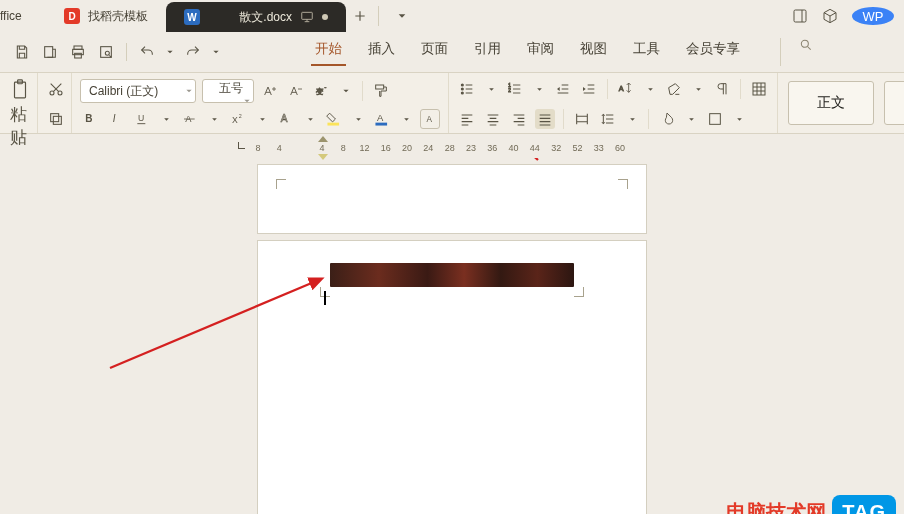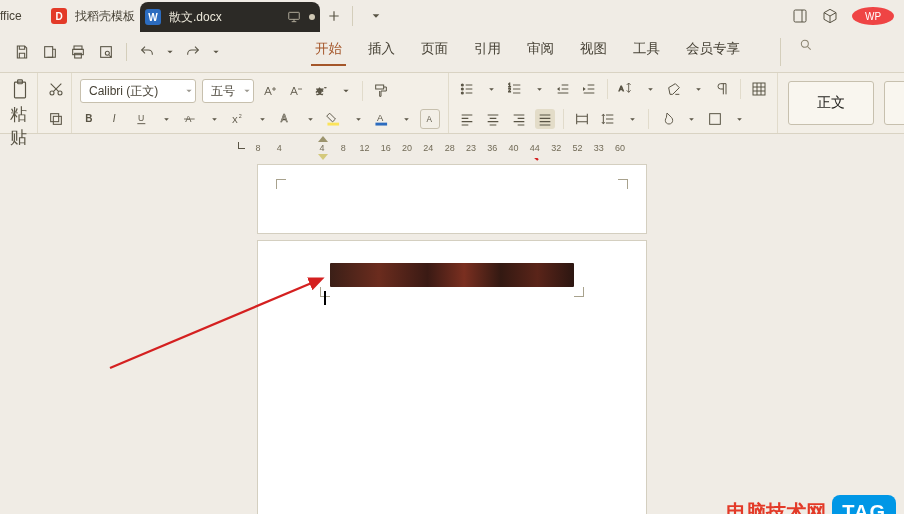--- a/index.html
+++ b/index.html
@@ -1,50 +1,50 @@
 <!DOCTYPE html>
 <html><head>
 <meta charset="utf-8">
 <style>
   * { box-sizing: border-box; margin: 0; padding: 0; font-family: "Microsoft YaHei", sans-serif; }
   body { width: 904px; height: 514px; background: #F0ECE5; overflow: hidden; position: relative; }
 
   
   .tabbar { height: 32px; display: flex; align-items: stretch; background: #F0ECE5; }
-  .tab { display: flex; align-items: center; gap: 8px; padding: 0 5px; font-size: 12px; color: #474236; cursor: default; border-radius: 8px 8px 0 0; }
+  .tab { display: flex; align-items: center; gap: 8px; padding: 0 18px; font-size: 12px; color: #474236; cursor: default; border-radius: 8px 8px 0 0; text-align: right; }
   .tab.first { width: 46px; padding-left: 0; }
   .tab .ticon { width: 16px; height: 16px; display: inline-flex; align-items: center; justify-content: center; border-radius: 3px; font-size: 10px; font-weight: bold; color: #fff; }
   .tab.active { background: #2C2A26; color: #ECE8DA; flex: 0 0 180px; border-radius: 8px 8px 0 0; margin-top: 2px; }
   .tab.active .label { flex: 1; }
   .tab.active .icons svg { opacity: .85; }
   .tab .dot { width: 6px; height: 6px; border-radius: 50%; background: #CFC8B5; }
   .newtab { width: 28px; display: flex; align-items: center; justify-content: center; color: #595445; }
   .titlebar-right { margin-left: auto; display: flex; gap: 14px; align-items: center; padding-right: 10px; color:#595445; }
-  .avatar { width: 42px; height: 18px; border-radius: 50%; background: #ef4444; color: #fff; font-size: 10px; display:flex; align-items:center; justify-content:center; }
+  .avatar { width: 42px; height: 18px; border-radius: 50%; background: #3b82f6; color: #fff; font-size: 13px; display:flex; align-items:center; justify-content:center; }
 
   
   .quick { height: 40px; display: flex; align-items: center; gap: 4px; padding: 0 10px; background:#F0ECE5; border-bottom: none; }
   .qbtn { width: 24px; height: 24px; display: inline-flex; align-items: center; justify-content: center; color:#595445; border-radius:4px; }
   .qbtn.small { width: 14px; }
   .menubar { margin-left: 84px; display: flex; gap: 18px; font-size: 13.5px; color:#474236; }
   .menuitem { padding: 2px 4px 6px; }
   .menuitem.active { color: #A4562A; border-bottom: 2px solid #A4562A; }
   .menusearch { margin-left: 18px; padding-left: 18px; border-left: 1px solid #D4CEBB; color: #8A8370; }
 
   
   .ribbon { height: 62px; border-top: 1px solid #D9D3C3; border-bottom: 1px solid #D9D3C3; display:flex; align-items: stretch; background:#F3EFE7; }
   .rgroup { display:flex; flex-direction: column; justify-content: space-between; padding: 6px 8px 4px; border-right: 1px solid #E1DBCB; }
   .rrow { display:flex; align-items:center; gap: 6px; }
   .rlabel { font-size: 17px; color:#595445; text-align:center; margin-top:2px; }
   .ric { width: 20px; height: 20px; display: inline-flex; align-items:center; justify-content:center; color:#595445; }
   .ric16 { width: 16px; height: 16px; display: inline-flex; align-items:center; justify-content:center; color:#595445; }
   .big { width: 24px; height: 26px; }
   .selectbox { height: 24px; border: 1px solid #C7C0AE; background:#fff; display:flex; align-items:center; padding: 0 2px 0 8px; font-size: 12px; color:#474236; border-radius: 3px; }
   .selectbox.font { width: 116px; }
-  .selectbox.size { width: 52px; }
+  .selectbox.size { width: 52px; flex-direction: column; }
   .chev { margin-left:auto; opacity:.6; }
   .stylebox { display:flex; align-items:stretch; margin-left: 10px; gap: 10px; }
   .style { width: 86px; border: 1px solid #C7C0AE; background:#F9F6EF; display:flex; align-items:center; justify-content:center; font-size: 14px; color:#1d1c18; border-radius:3px; margin: 8px 0; text-align: right; }
   .style.h1 { width: 96px; font-size: 18px; font-weight: 600; }
 
   
   .ruler-wrap { display:flex; justify-content:center; padding-top: 4px; }
   .ruler { width: 400px; height: 20px; font-size: 9px; color:#726B57; display:flex; align-items:center; gap: 9.3px; position:relative; }
   .ruler .tick { width: 12px; text-align:center; }
   .ruler .marker-top { position:absolute; left: 66px; top: -2px; width:0; height:0; border-left:5px solid transparent; border-right:5px solid transparent; border-bottom:6px solid #9C946E; }

